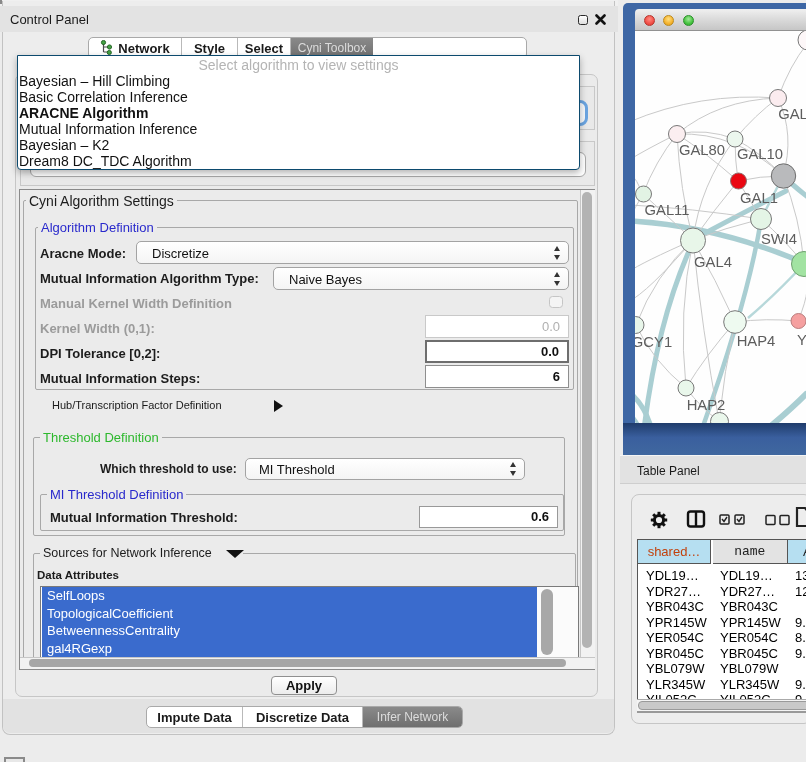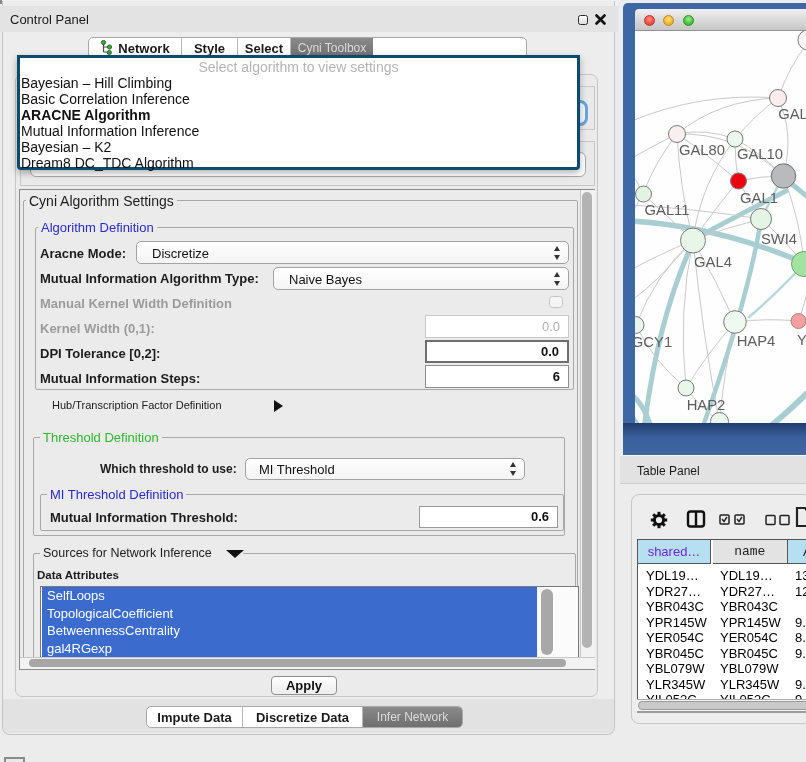--- a/index.html
+++ b/index.html
@@ -125,21 +125,21 @@
 
   <div class="abs" style="left:271px;top:676px;width:66px;height:19px;background:linear-gradient(180deg,#ffffff,#ececec);border:1px solid #8f8f8f;border-radius:4px;text-align:center;font-size:13px;font-weight:bold;color:#111;line-height:17px;">Apply</div>
 
   <div class="abs" style="left:3px;top:699px;width:611px;height:34px;background:#e2e2e2;border-radius:0 0 7px 7px;"></div>
   <div class="seg" style="left:146px;top:706px;width:317px;height:22px;">
     <div style="width:96px;">Impute Data</div>
     <div style="width:120px;">Discretize Data</div>
     <div class="sel" style="width:99px;">Infer Network</div>
   </div>
 
-  <div class="abs" style="left:17px;top:55px;width:563px;height:115px;background:#fff;border:3px solid #0c4a6e;box-shadow:0 3px 7px rgba(0,0,0,0.3);border-radius:0 0 4px 4px;">
+  <div class="abs" style="left:17px;top:55px;width:563px;height:115px;background:#fff;border:1px solid #0c4a6e;box-shadow:0 3px 7px rgba(0,0,0,0.3);border-radius:0 0 4px 4px;">
     <div style="text-align:center;font-size:14px;color:#b4b4b4;padding-top:1px;">Select algorithm to view settings</div>
     <div style="font-size:14px;color:#111;line-height:16px;padding:0 0 0 1px;">
       Bayesian – Hill Climbing<br>
       Basic Correlation Inference<br>
       <b>ARACNE Algorithm</b><br>
       Mutual Information Inference<br>
       Bayesian – K2<br>
       Dream8 DC_TDC Algorithm
     </div>
   </div>
@@ -272,21 +272,21 @@
       <path d="M90,24 l2,2.5 3,-4.5" stroke-width="1.4"></path>
         <path d="M105,24 l2,2.5 3,-4.5" stroke-width="1.4"></path>
       <rect x="134" y="20.5" width="9" height="9" rx="1"></rect>
         <rect x="148" y="20.5" width="9" height="9" rx="1"></rect>
       <path d="M165,13 h8 l4,5 v13 h-12 z" stroke-width="2.2"></path>
     </g>
   </svg>
 
   <div class="abs" style="left:5px;top:44px;width:176px;height:160px;background:#fff;border-left:1.5px solid #555;border-top:1.5px solid #555;overflow:hidden;font-size:13px;color:#000;">
 
-    <div class="abs" style="left:0;top:0;width:73px;height:24px;background:#b6dff1;border-right:1.5px solid #555;border-bottom:1.5px solid #555;text-align:center;line-height:24px;color:#6d28d9;">shared…</div>
+    <div class="abs" style="left:0;top:0;width:73px;height:24px;background:#b6dff1;border-right:1.5px solid #555;border-bottom:1.5px solid #555;text-align:center;line-height:24px;color:#c2410c;">shared…</div>
     <div class="abs" style="left:74.5px;top:0;width:74.5px;height:24px;background:#e3e3e3;border-bottom:1.5px solid #555;text-align:center;line-height:24px;color:#222;font-family:Liberation Mono, monospace;">name</div>
     <div class="abs" style="left:149px;top:0;width:27px;height:24px;background:#b6dff1;border-left:1.5px solid #555;border-bottom:1.5px solid #555;line-height:24px;color:#222;padding-left:15px;">A</div>
 
     <div class="abs" style="left:8px;top:28px;line-height:15.5px;">YDL19…<br>YDR27…<br>YBR043C<br>YPR145W<br>YER054C<br>YBR045C<br>YBL079W<br>YLR345W<br>YIL052C</div>
     <div class="abs" style="left:82px;top:28px;line-height:15.5px;">YDL19…<br>YDR27…<br>YBR043C<br>YPR145W<br>YER054C<br>YBR045C<br>YBL079W<br>YLR345W<br>YIL052C</div>
     <div class="abs" style="left:157px;top:28px;line-height:15.5px;">13<br>12<br>&nbsp;<br>9.<br>8.<br>9.<br>&nbsp;<br>9.<br>9</div>
   </div>
 
   <div class="abs" style="left:5px;top:204px;width:176px;height:12px;background:#f4f4f4;border-top:1px solid #aaa;"></div>
   <div class="abs" style="left:6px;top:206px;width:176px;height:9px;background:#c9c9c9;border:1px solid #9a9a9a;border-radius:4px;"></div>

